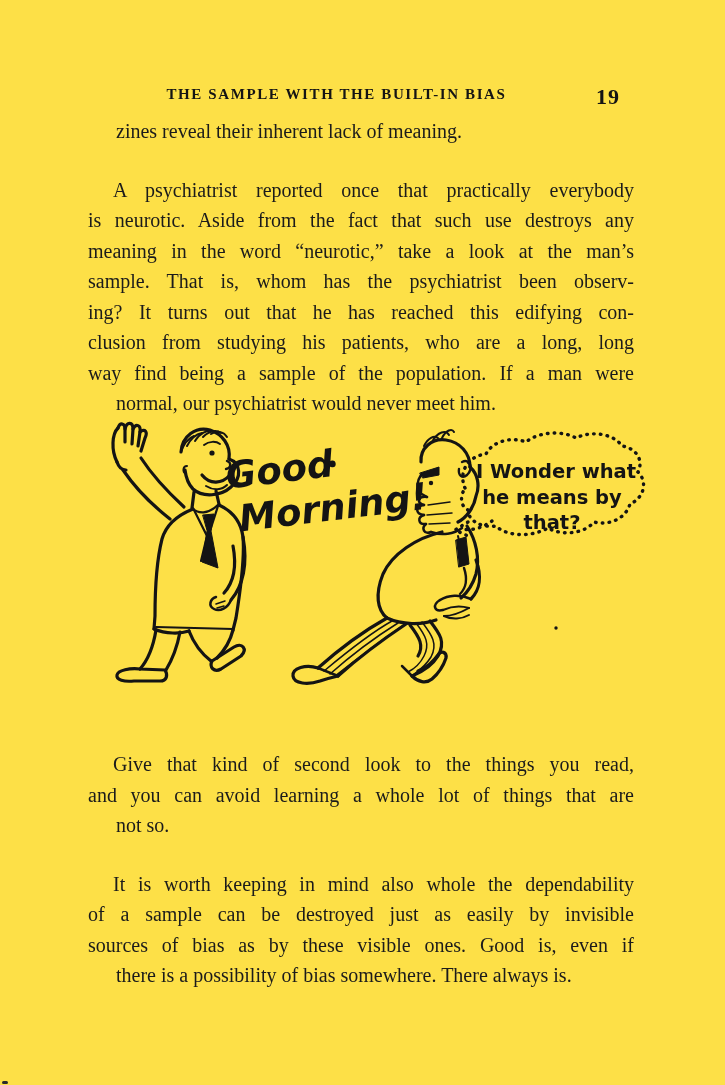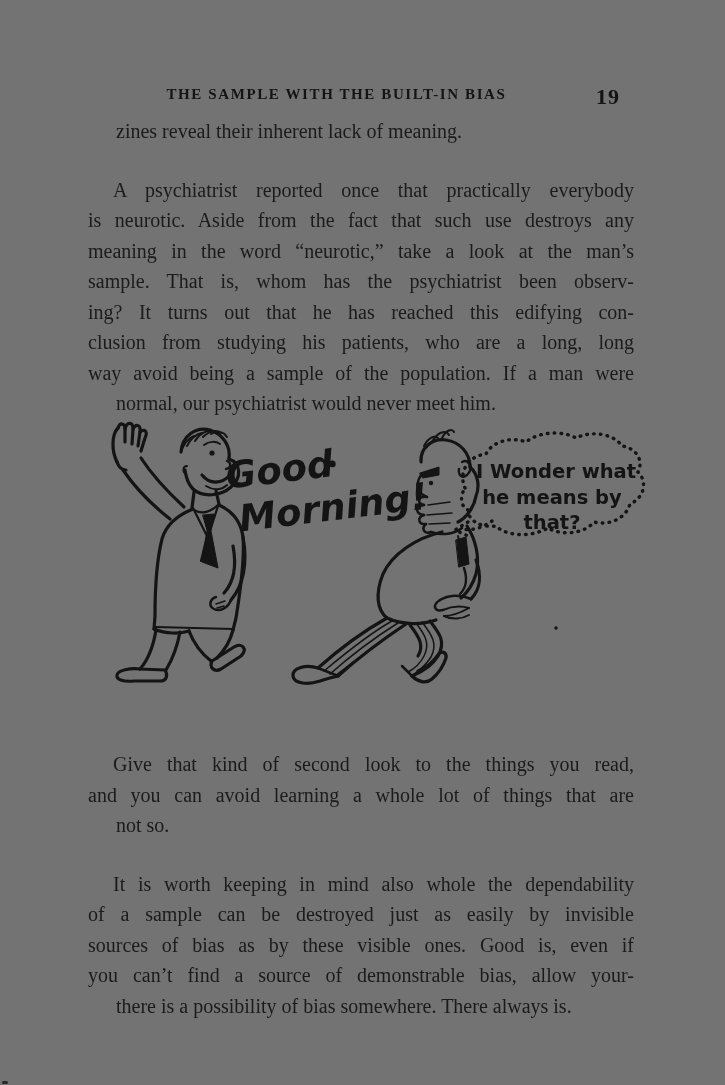--- a/index.html
+++ b/index.html
@@ -3,21 +3,21 @@
 <meta charset="utf-8">
 <style>
   html,body { margin:0; padding:0; }
   body {
     width:725px; height:1085px;
     background:#ffffff;
     font-family:"Liberation Serif", serif;
   }
   .page {
     position:relative; width:725px; height:1085px;
-    background:#737373; overflow:hidden; color:#191919;
+    background:#fde047; overflow:hidden; color:#191919;
   }
   .running-head {
     position:absolute; top:86px; left:64px; width:545px;
     text-align:center; font-weight:bold; font-size:15px;
     letter-spacing:1.6px; color:#141414;
   }
   .page-number {
     position:absolute; top:84px; left:596px;
     font-weight:bold; font-size:22px; letter-spacing:1px; color:#141414;
   }
@@ -46,21 +46,21 @@
   <div class="page-number">19</div>
 
   <div class="text-block text-above">
       <div class="line para-last">zines reveal their inherent lack of meaning.</div>
       <div class="line indent-first">A psychiatrist reported once that practically everybody</div>
       <div class="line">is neurotic. Aside from the fact that such use destroys any</div>
       <div class="line">meaning in the word “neurotic,” take a look at the man’s</div>
       <div class="line">sample. That is, whom has the psychiatrist been observ-</div>
       <div class="line">ing? It turns out that he has reached this edifying con-</div>
       <div class="line">clusion from studying his patients, who are a long, long</div>
-      <div class="line">way avoid being a sample of the population. If a man were</div>
+      <div class="line">way find being a sample of the population. If a man were</div>
       <div class="line para-last">normal, our psychiatrist would never meet him.</div>
     </div>
 
   <div class="cartoon">
     <svg width="560" height="300" viewBox="0 0 560 300">
 
       <g stroke="#141414" fill="none" stroke-width="3.2" stroke-linecap="round" stroke-linejoin="round">
 
         <path d="M27,44 C21,32 22,16 28,10"></path>
         <path d="M28,10 C30,4 35,5 35,11 L35,24"></path>
@@ -193,18 +193,17 @@
     </svg>
   </div>
 
   <div class="text-block text-below">
       <div class="line indent-first">Give that kind of second look to the things you read,</div>
       <div class="line">and you can avoid learning a whole lot of things that are</div>
       <div class="line para-last">not so.</div>
       <div class="line indent-first">It is worth keeping in mind also whole the dependability</div>
       <div class="line">of a sample can be destroyed just as easily by invisible</div>
       <div class="line">sources of bias as by these visible ones. Good is, even if</div>
-      <div class="line">you can’t find a source of demonstrable bias, allow your-</div>
       <div class="line para-last">there is a possibility of bias somewhere. There always is.</div>
     </div>
 
   <div class="speck speck-bottom-left"></div>
 </div>
 
 </body></html>

